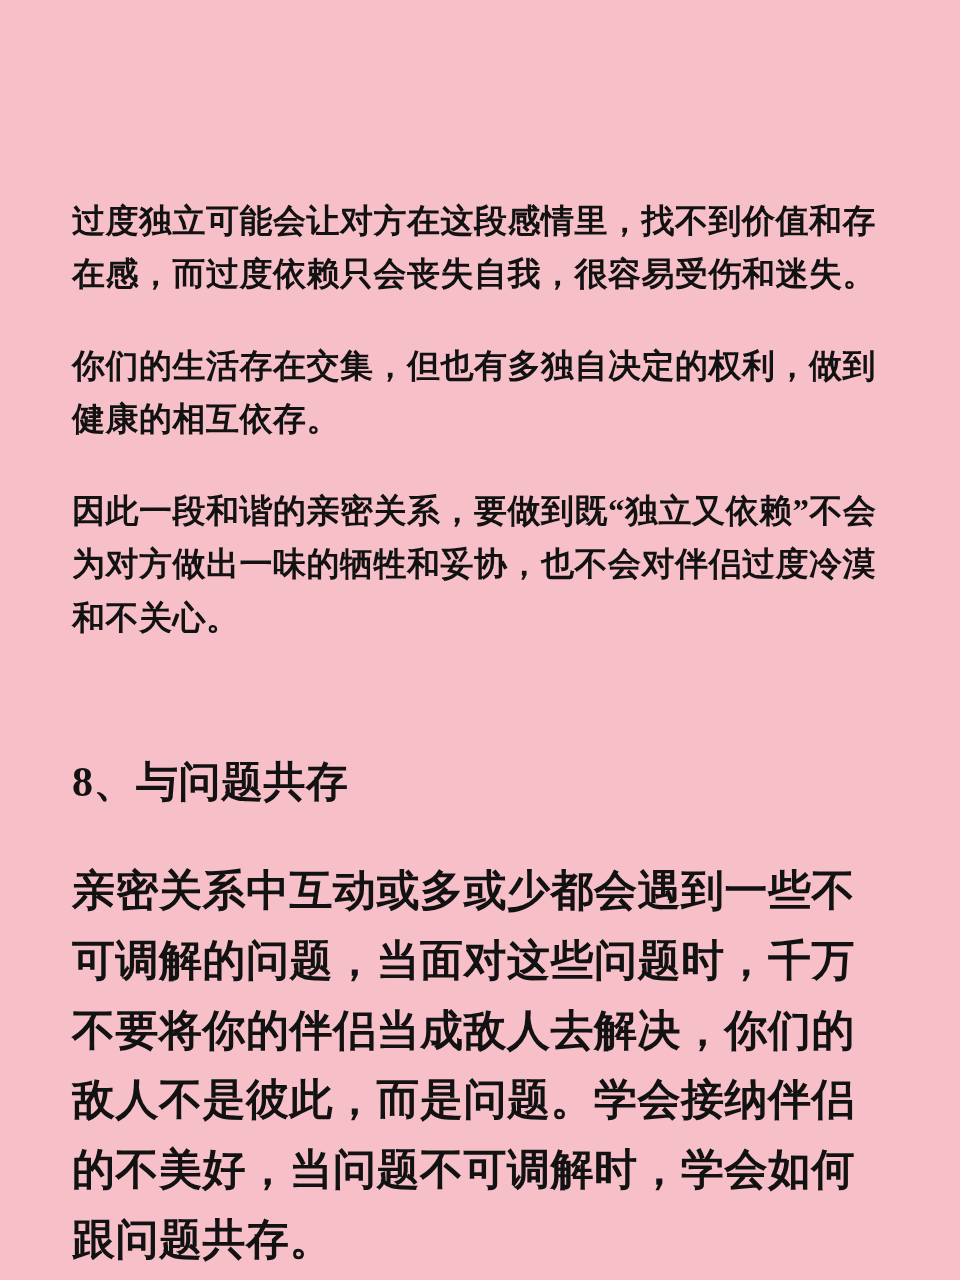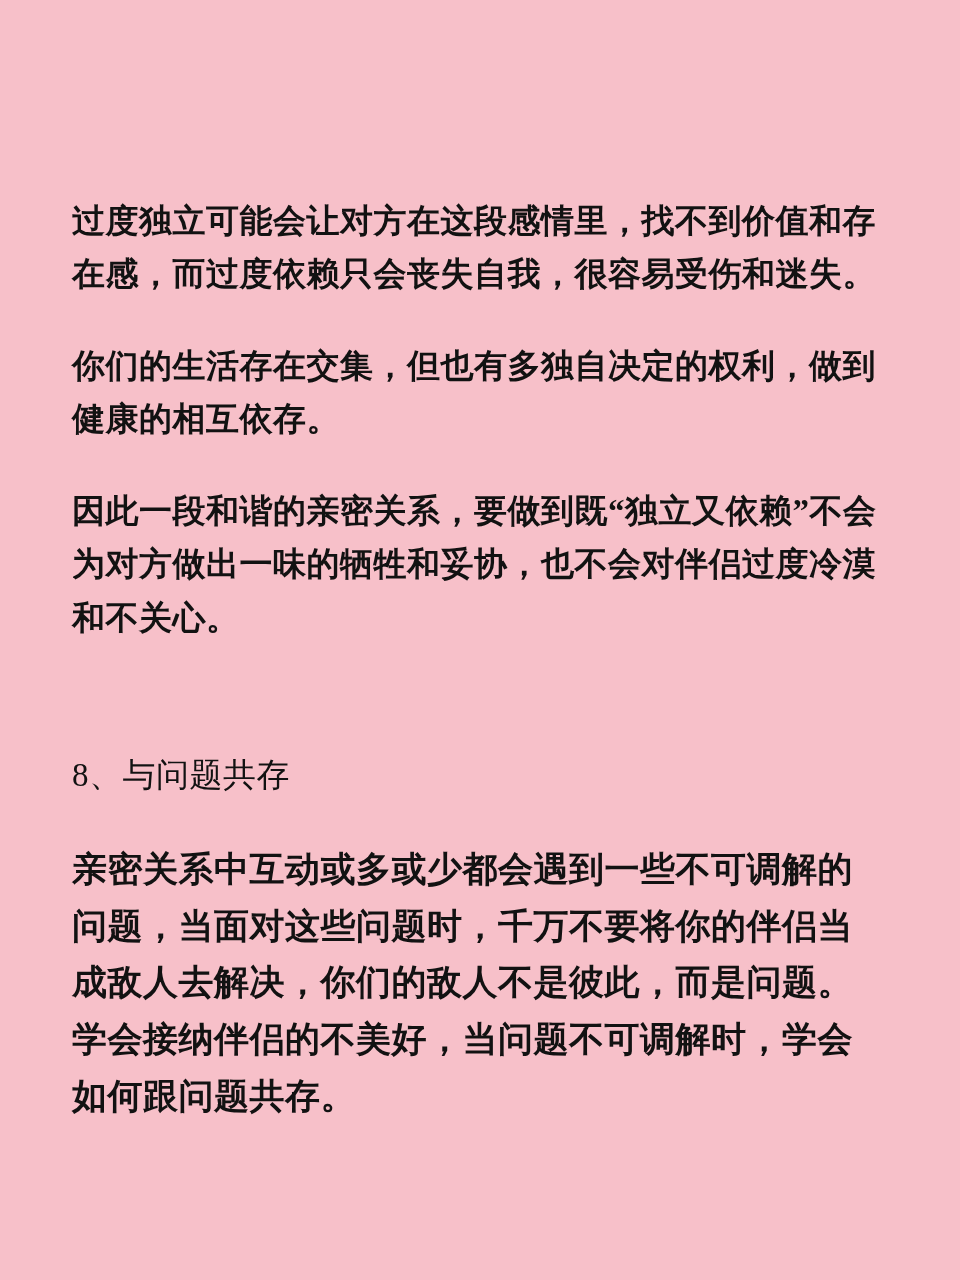--- a/index.html
+++ b/index.html
@@ -28,32 +28,32 @@
     font-weight: 700;
     letter-spacing: 0.5px;
     text-align: left;
     margin: 0 0 38px 0;
     text-justify: inter-ideograph;
   }
   .para:last-child {
     margin-bottom: 0;
   }
   .heading {
-    font-size: 33px;
+    font-size: 42px;
     line-height: 1.6;
     color: #121212;
-    font-weight: 400;
+    font-weight: 700;
     letter-spacing: 0.5px;
     margin: 0 0 40px 0;
   }
   .spacer-block {
     height: 66px;
   }
   .section-body {
-    font-size: 35px;
+    font-size: 43px;
     line-height: 1.62;
     color: #121212;
     font-weight: 700;
     letter-spacing: 0.5px;
     margin: 0;
   }
 </style>
 </head>
 <body>
 

